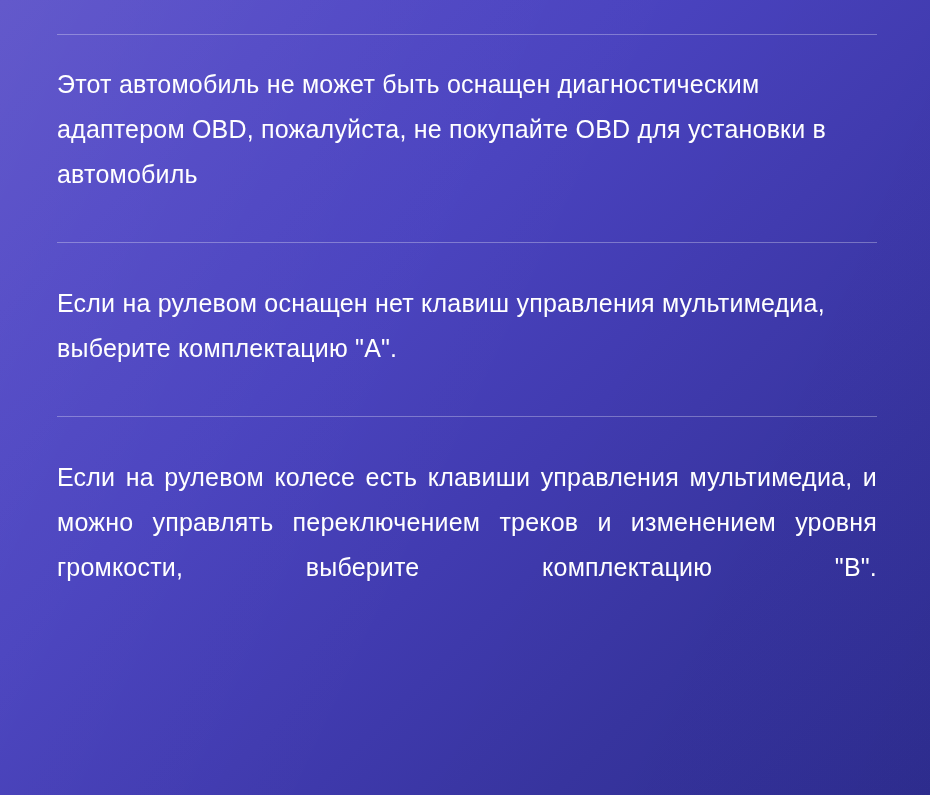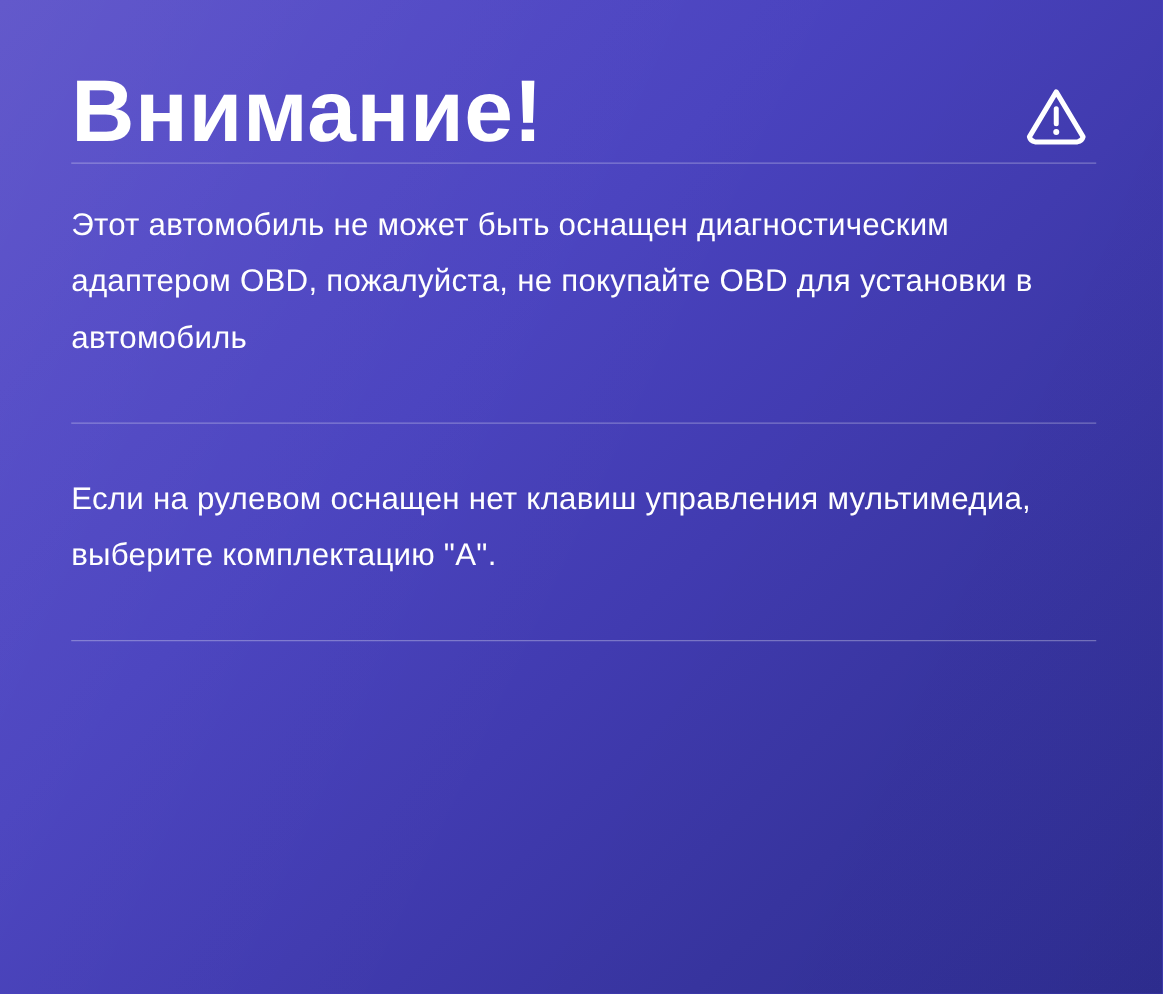--- a/index.html
+++ b/index.html
@@ -116,37 +116,27 @@
     width: 100%;
     height: 0;
   }
 </style>
 </head>
 <body>
 
 <div id="notice-card">
   <div class="content">
 
-    <div class="header">
-      <h1 class="title">Внимание!</h1>
-
-      <span class="warn-icon">
-        <svg viewBox="0 0 58 58" xmlns="http://www.w3.org/2000/svg" aria-hidden="true">
-          <path d="M29 9.5 L50.5 45.5 A5.5 5.5 0 0 1 46 49.5 L12 49.5 A5.5 5.5 0 0 1 7.5 45.5 Z" fill="none" stroke="#ffffff" stroke-width="4" stroke-linejoin="round" stroke-linecap="round"></path>
-          <line x1="29" y1="23" x2="29" y2="35" stroke="#ffffff" stroke-width="4" stroke-linecap="round"></line>
-          <circle cx="29" cy="41.5" r="2.4" fill="#ffffff"></circle>
-        </svg>
-      </span>
-    </div>
 
     <hr class="divider rule-1">
 
     <p class="para p1">Этот автомобиль не может быть оснащен диагностическим адаптером OBD, пожалуйста, не покупайте OBD для установки в автомобиль</p>
 
     <hr class="divider rule-2">
 
     <p class="para p2">Если на рулевом оснащен нет клавиш управления мультимедиа, выберите комплектацию "A".</p>
 
     <hr class="divider rule-3">
 
+    <p class="para p3">Если на рулевом колесе есть клавиши управления мультимедиа, и можно управлять переключением треков и изменением уровня громкости, выберите комплектацию "B".</p>
 
   </div>
 </div>
 
 </body></html>

